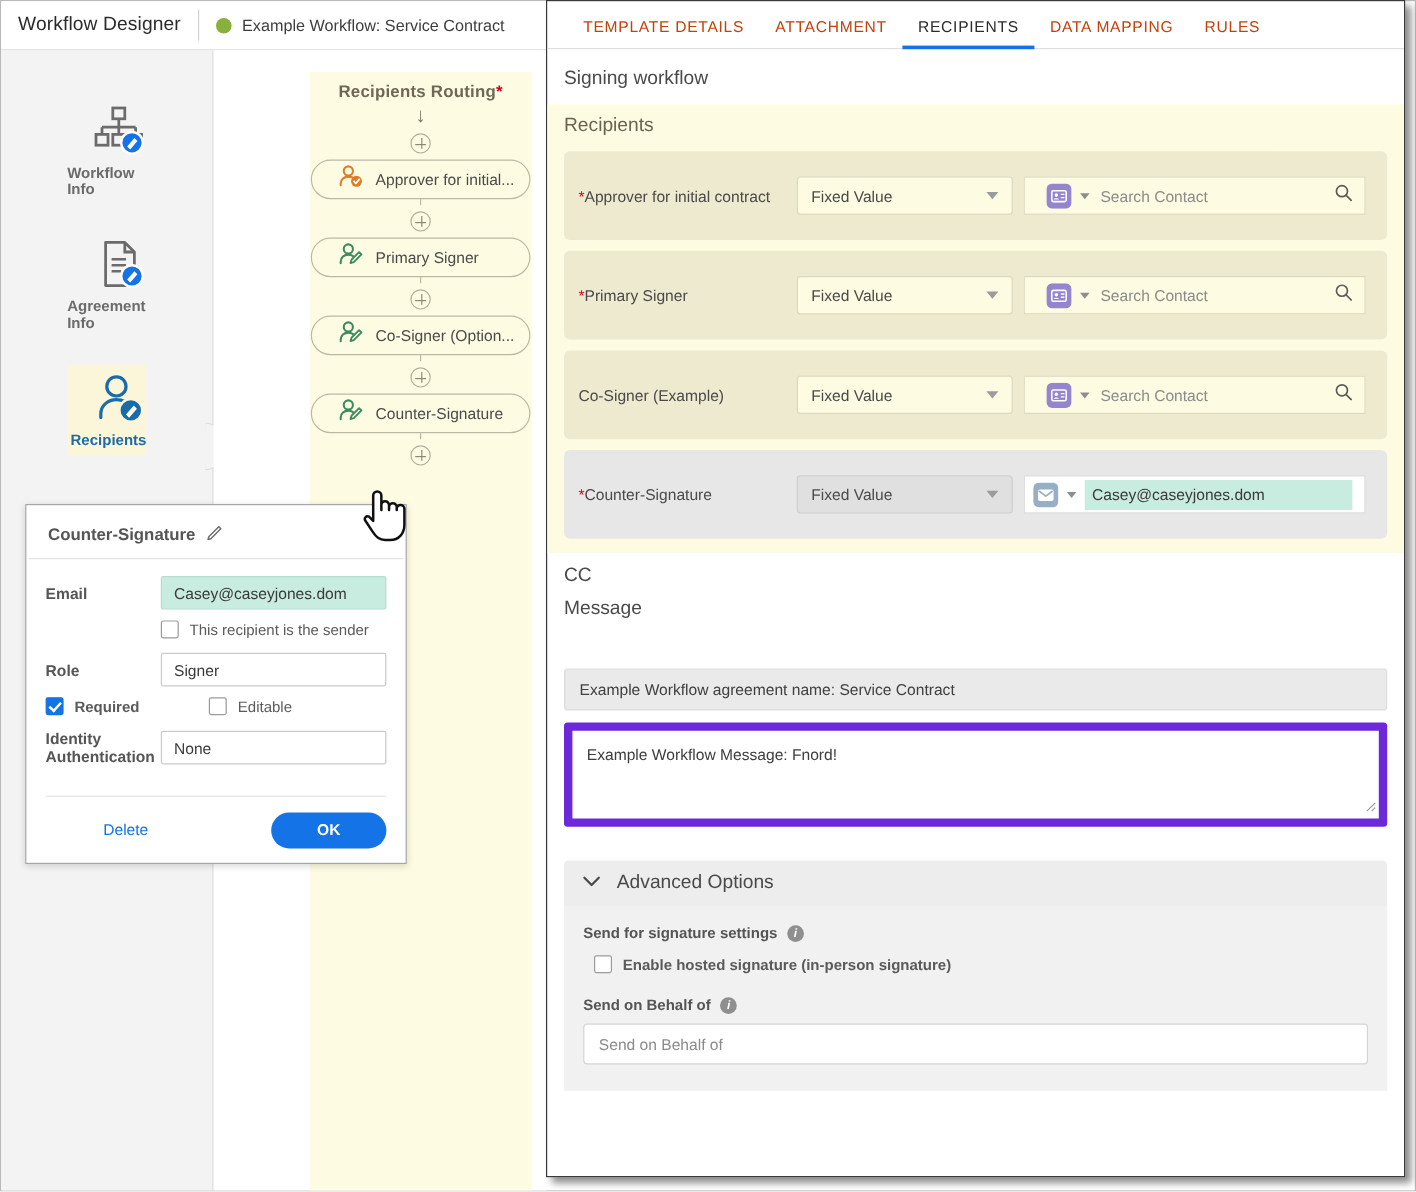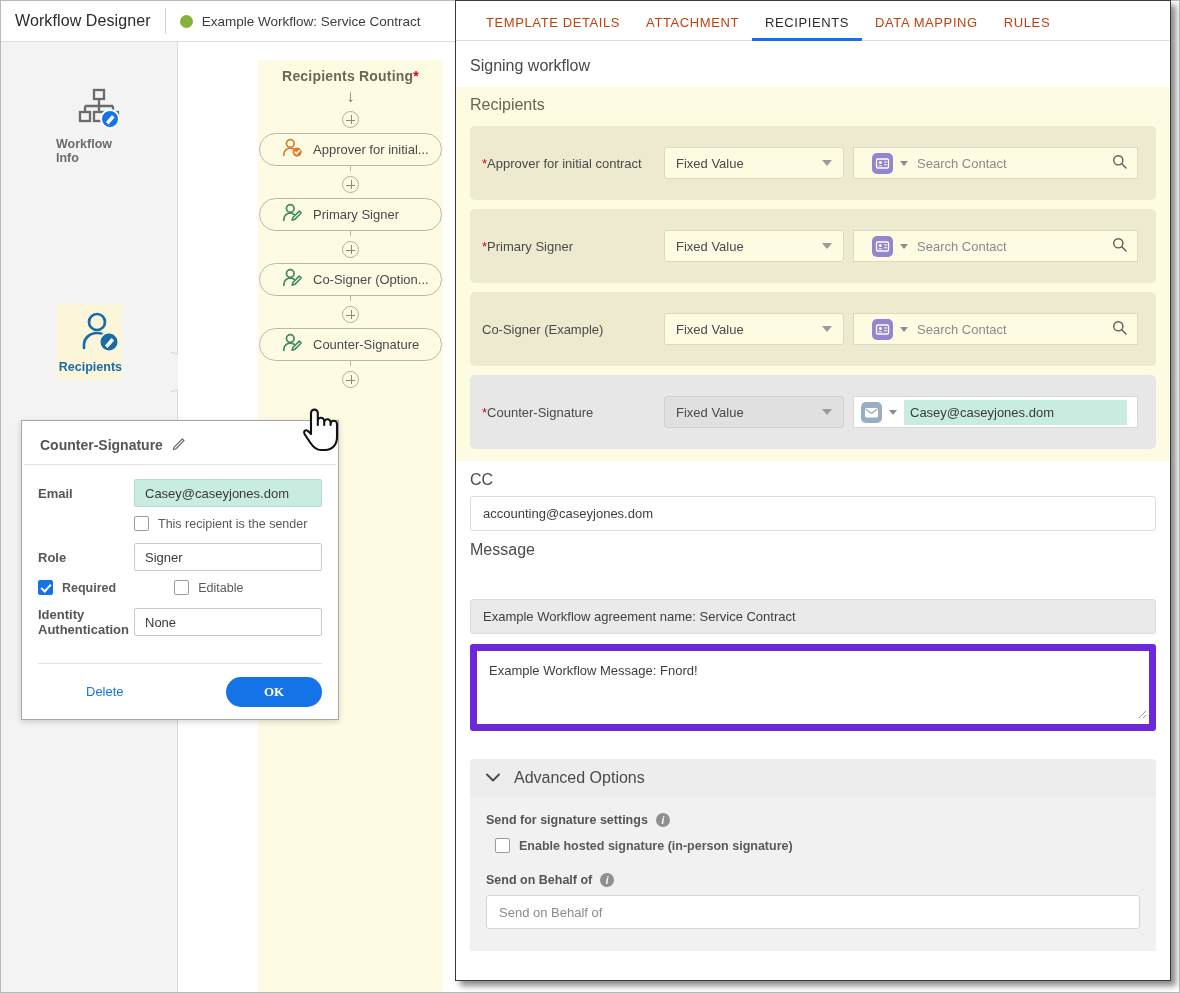--- a/index.html
+++ b/index.html
@@ -132,21 +132,21 @@
   .popup-foot {
     position: absolute; left: 0; right: 0; bottom: 0; height: 56px;
     border-top: 1px solid #e3e3e3; margin: 0 16px; display: flex;
     align-items: center; justify-content: space-between;
   }
   .link-del { font-size: 13px; color: #1473e6; cursor: pointer; margin-left: 48px; }
   .btn-ok {
     width: 96px; height: 30px; border-radius: 15px; background: #1473e6;
     color: #fff; font-size: 13px; font-weight: bold; display: flex;
     align-items: center; justify-content: center; cursor: pointer; border: none;
-    font-family: Liberation Serif, serif;
+    font-family: Liberation Sans, sans-serif;
   }
 
   
   .rpanel {
     position: absolute; left: 455px; top: 0; width: 716px; height: 981px;
     background: #fff; border: 1px solid #3a3a3a;
     box-shadow: 5px 5px 6px rgba(0,0,0,.45);
     overflow: hidden;
   }
   .tabs { height: 40px; display: flex; align-items: flex-end; border-bottom: 1px solid #dedede; padding-left: 17px; }
@@ -247,20 +247,34 @@
             <rect x="18" y="25" width="10" height="9" fill="none" stroke="#6b6b6b" stroke-width="2.3"></rect>
             <rect x="32" y="25" width="10" height="9" fill="none" stroke="#6b6b6b" stroke-width="2.3"></rect>
             <circle cx="34" cy="32" r="9" fill="#1473e6" stroke="#fff" stroke-width="2"></circle>
             <path d="M30 35 l6 -7 l2.5 2.5 l-6 7 z" fill="#fff"></path>
           </svg>
         </span>
         <div class="side-label">Workflow Info</div>
       </div>
     </div>
 
+    <div class="side-item sb-pos-2">
+      <div class="chip">
+        <span>
+          <svg class="side-icon" viewBox="0 0 46 44">
+            <path d="M12 4 h16 l8 8 v28 h-24 z" fill="none" stroke="#6b6b6b" stroke-width="2.3" stroke-linejoin="round"></path>
+            <path d="M28 4 v8 h8" fill="none" stroke="#6b6b6b" stroke-width="2.3"></path>
+            <path d="M17 18 h12 M17 23 h12 M17 28 h8" stroke="#6b6b6b" stroke-width="2.2"></path>
+            <circle cx="34" cy="32" r="9" fill="#1473e6" stroke="#fff" stroke-width="2"></circle>
+            <path d="M30 35 l6 -7 l2.5 2.5 l-6 7 z" fill="#fff"></path>
+          </svg>
+        </span>
+        <div class="side-label">Agreement Info</div>
+      </div>
+    </div>
 
     <div class="side-item sb-pos-3 active">
       <div class="chip">
         <span>
           <svg class="side-icon" viewBox="0 0 46 44">
             <circle cx="21" cy="12" r="8" fill="none" stroke="#1a6ca8" stroke-width="2.7"></circle>
             <path d="M8 38 v-3 c0 -7 6 -12 13 -12 c5 0 9 2 11 6" fill="none" stroke="#1a6ca8" stroke-width="2.7" stroke-linecap="round"></path>
             <circle cx="33" cy="32" r="9.5" fill="#1a6ca8" stroke="#fbf6d9" stroke-width="2"></circle>
             <path d="M29 35.5 l6.5 -7.5 l2.6 2.6 l-6.5 7.5 z" fill="#fff"></path>
           </svg>
@@ -509,21 +523,20 @@
               </svg>
             </span>
             <span class="caret-sm"></span>
             <span class="contact-val">Casey@caseyjones.dom</span>
           </div>
         </div>
       </div>
 
       <div class="plain-sec">
         <div class="plain-label">CC</div>
-        <div class="text-input">accounting@caseyjones.dom</div>
       </div>
 
       <div class="plain-sec">
         <div class="plain-label">Message</div>
         <div class="text-input readonly">Example Workflow agreement name: Service Contract</div>
         <div style="height:10px"></div>
         <div class="ta-box">
           <span>Example Workflow Message: Fnord!</span>
           <span class="ta-grip">
             <svg width="11" height="11" viewBox="0 0 11 11">

